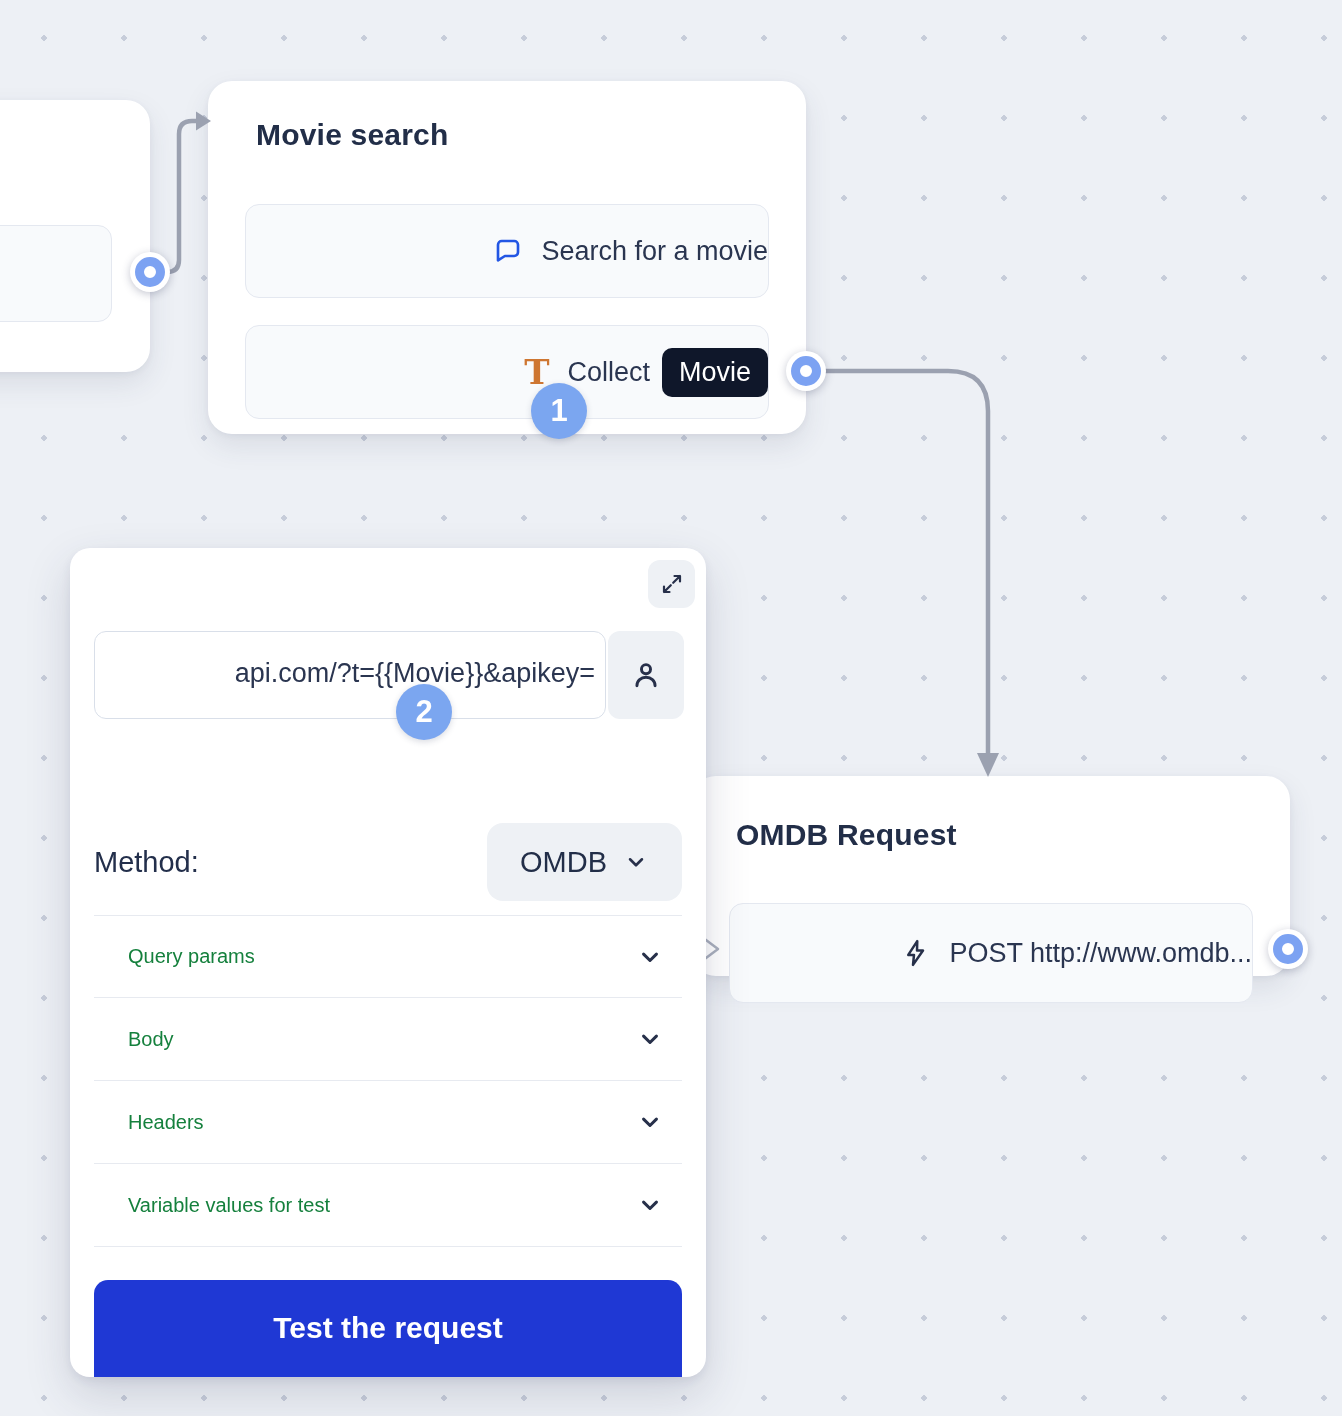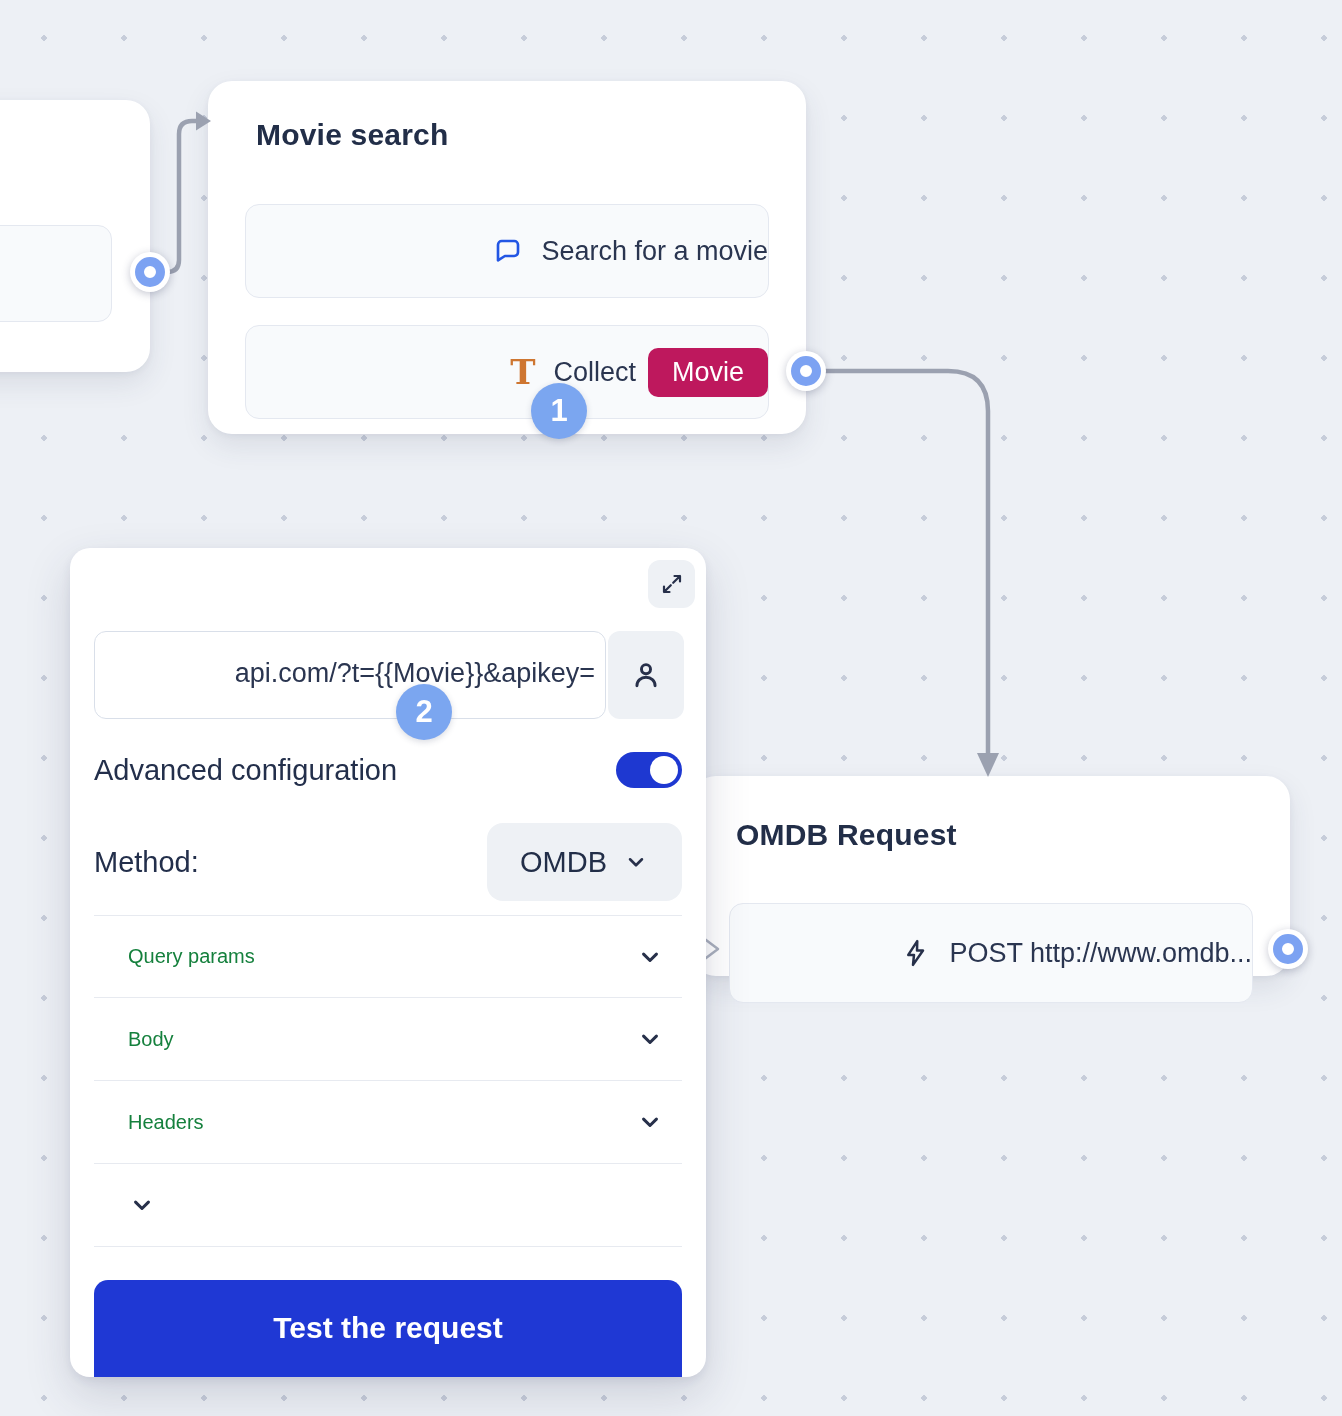--- a/index.html
+++ b/index.html
@@ -30,22 +30,22 @@
   }
   .node-item .item-icon { margin-left:26px; display:flex; align-items:center; }
   .node-item .item-label {
     margin-left:18px; font-size:27px; color:#2A3550; white-space:nowrap;
   }
   .t-glyph {
     font-family:"DejaVu Serif", serif; font-size:34px; font-weight:600;
     color:#CE7631; line-height:1;
   }
   .chip {
-    display:inline-block; margin-left:12px; background:#be185d; color:#fff;
-    font-size:27px; padding:9px 24px; border-radius:10px; white-space:nowrap;
+    display:inline-block; margin-left:12px; background:#0f172a; color:#fff;
+    font-size:27px; padding:9px 17px; border-radius:10px; white-space:nowrap;
   }
 
   
   svg.wires { position:absolute; left:0; top:0; z-index:3; pointer-events:none; }
   .port {
     position:absolute; width:40px; height:40px; border-radius:50%;
     background:#fff; box-shadow:0 2px 8px rgba(45,55,90,.28);
     display:flex; align-items:center; justify-content:center; z-index:4;
   }
   .port .ring {
@@ -203,26 +203,20 @@
 
     <div class="icon-btn person-btn">
       <span style="display:flex;">
         <svg width="32" height="32" viewBox="0 0 24 24">
           <circle cx="12" cy="7.6" r="3.4" class="stroke-navy" stroke-width="2.2"></circle>
           <path d="M5.2 20 c0-3.8 3-6.3 6.8-6.3 s6.8 2.5 6.8 6.3" class="stroke-navy" stroke-width="2.2" stroke-linecap="round"></path>
         </svg>
       </span>
     </div>
 
-    <div class="adv-row">
-      <span class="panel-label">Advanced configuration</span>
-      <div class="toggle">
-        <div class="knob"></div>
-      </div>
-    </div>
 
     <div class="method-row">
       <span class="panel-label method-label">Method:</span>
       <div class="method-select">
         <span class="method-value">OMDB</span>
         <span style="display:flex;">
           <svg width="26" height="26" viewBox="0 0 24 24">
             <path d="M6.5 9.5 L12 15 L17.5 9.5" class="stroke-navy" stroke-width="2.4" stroke-linecap="round" stroke-linejoin="round"></path>
           </svg>
         </span>
@@ -248,20 +242,21 @@
       </div>
       <div class="section-row">
         <span class="section-label">Headers</span>
         <span style="display:flex;">
           <svg width="28" height="28" viewBox="0 0 24 24">
             <path d="M6.5 9.5 L12 15 L17.5 9.5" class="stroke-navy" stroke-width="2.6" stroke-linecap="round" stroke-linejoin="round"></path>
           </svg>
         </span>
       </div>
       <div class="section-row">
+        <span class="section-label">Variable values for test</span>
         <span style="display:flex;">
           <svg width="28" height="28" viewBox="0 0 24 24">
             <path d="M6.5 9.5 L12 15 L17.5 9.5" class="stroke-navy" stroke-width="2.6" stroke-linecap="round" stroke-linejoin="round"></path>
           </svg>
         </span>
       </div>
     </div>
 
     <button class="test-btn">Test the request</button>
   </div>

